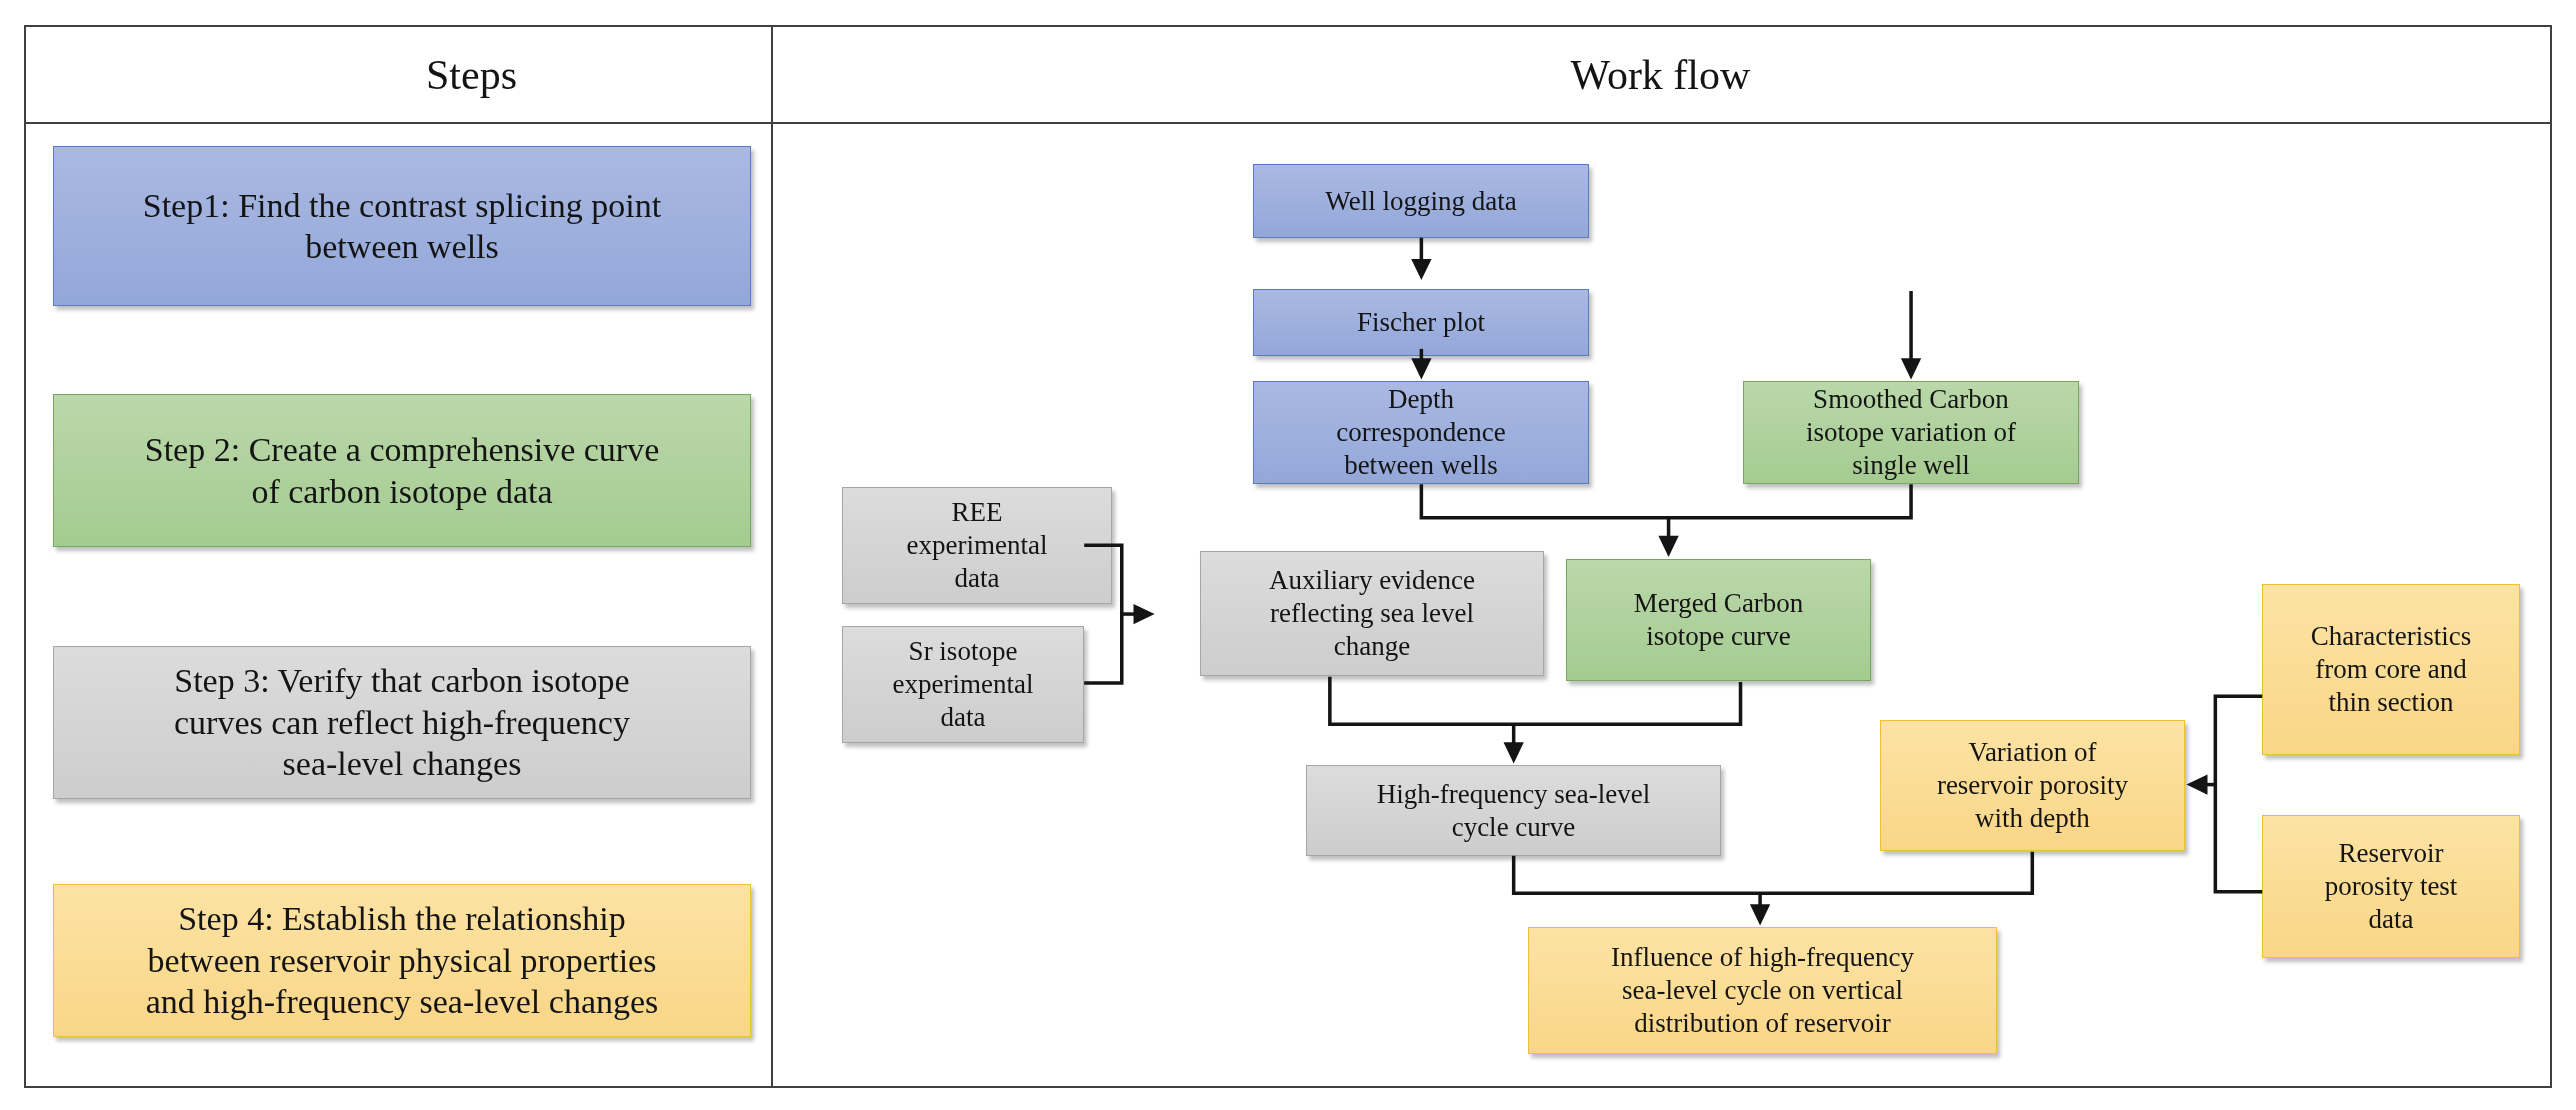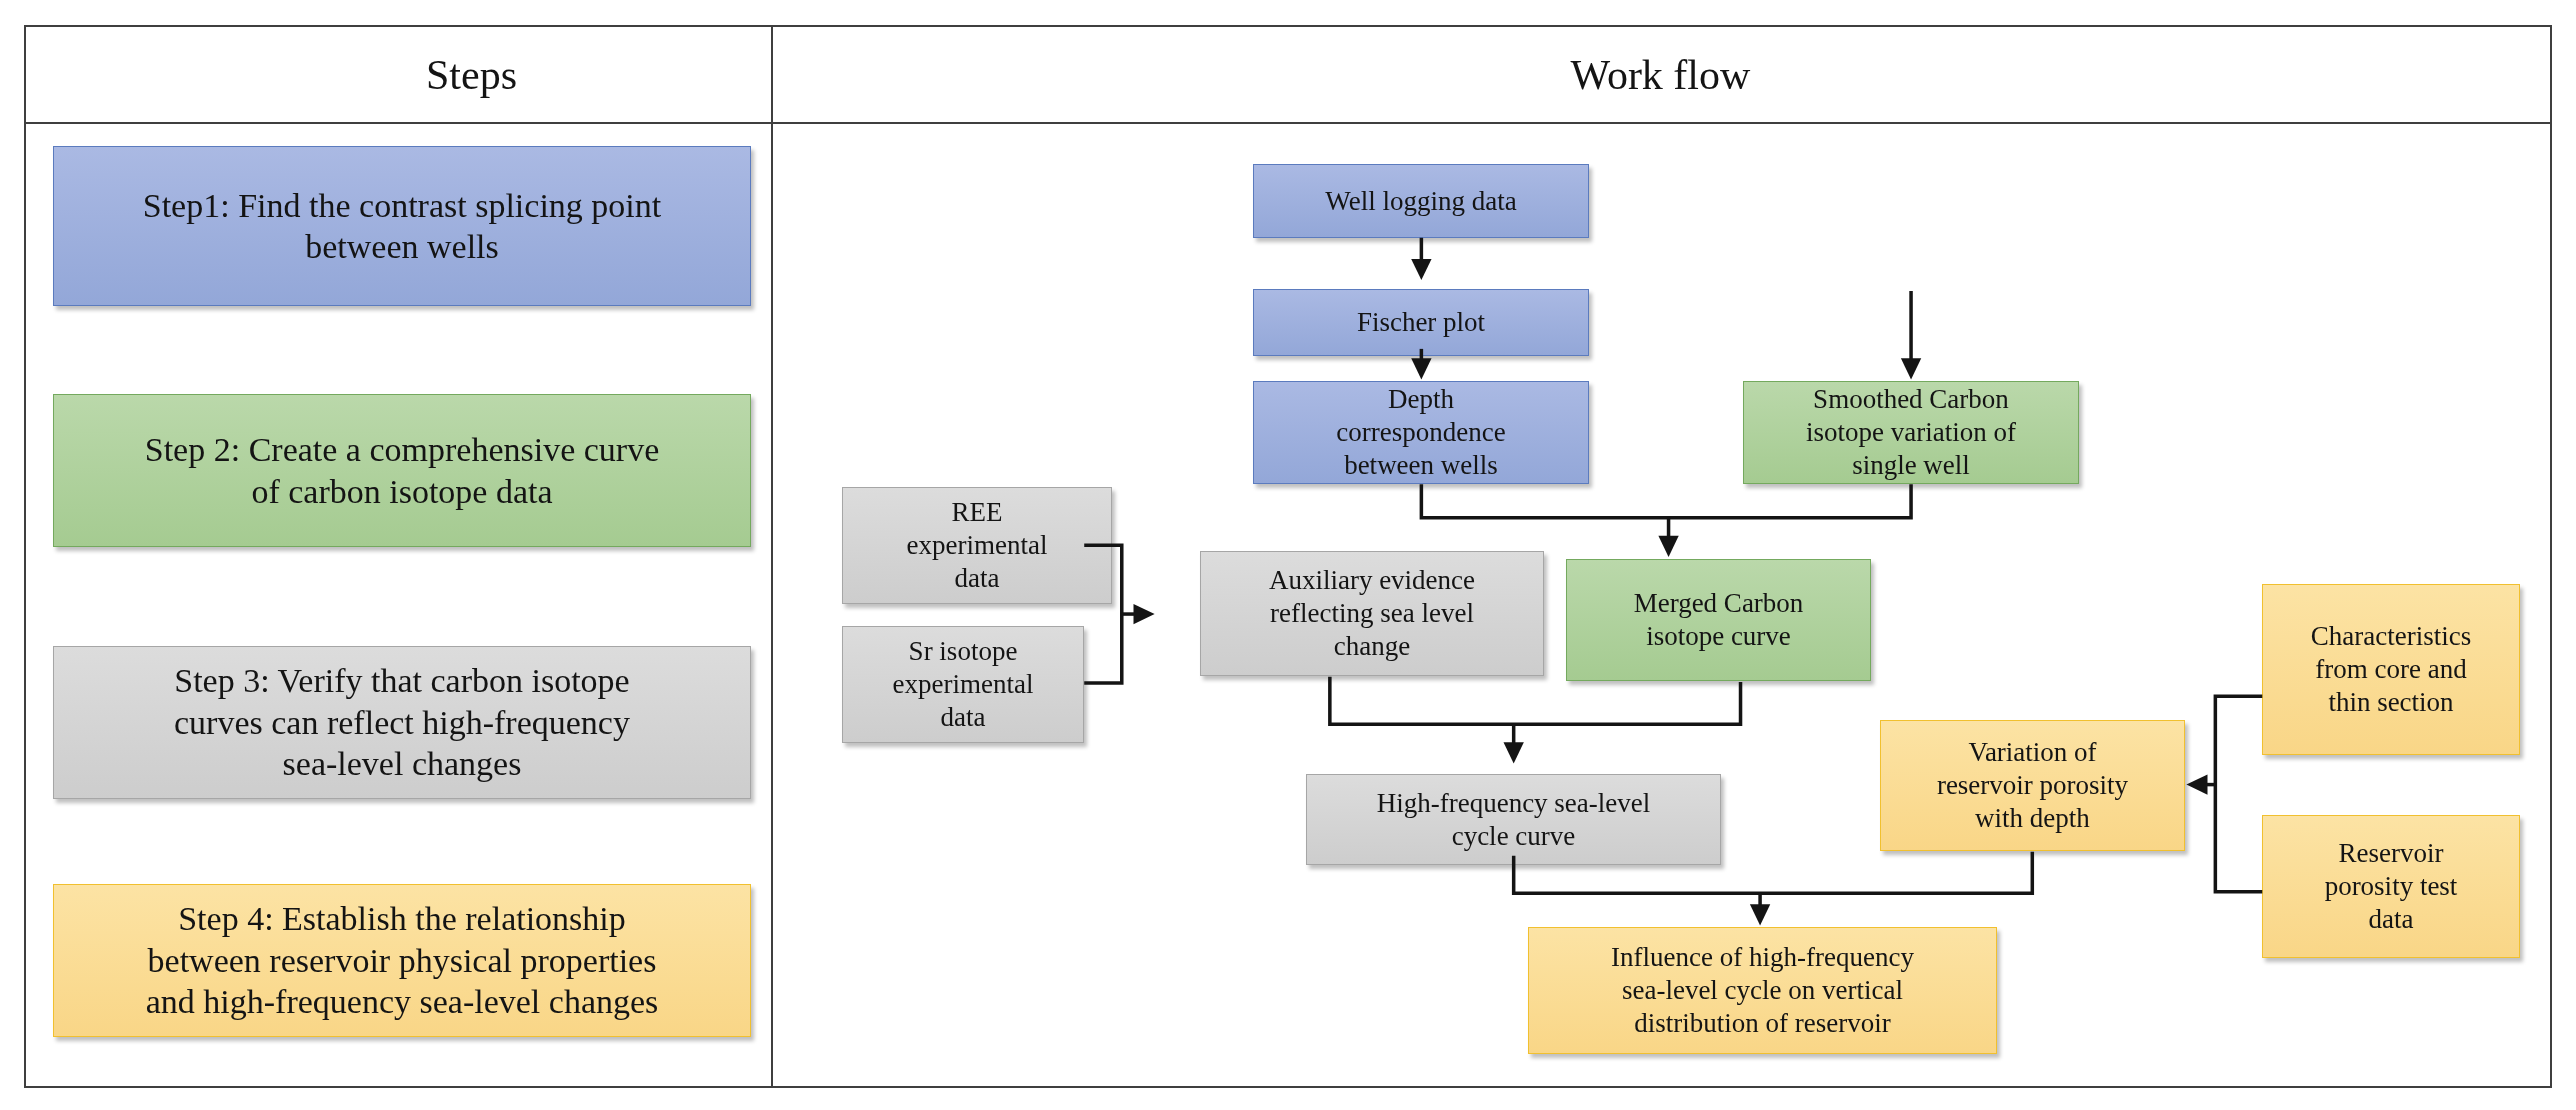--- a/index.html
+++ b/index.html
@@ -36,21 +36,21 @@
   
   #well-logging{left:1253px;top:164px;width:336px;height:74px;}
   #fischer{left:1253px;top:289px;width:336px;height:67px;}
   #depth{left:1253px;top:381px;width:336px;height:103px;}
   #carbon-oxygen{left:1743px;top:156px;width:336px;height:135px;}
   #smoothed{left:1743px;top:381px;width:336px;height:103px;}
   #ree{left:842px;top:487px;width:270px;height:117px;}
   #sr{left:842px;top:626px;width:242px;height:117px;}
   #auxiliary{left:1200px;top:551px;width:344px;height:125px;}
   #merged{left:1566px;top:559px;width:305px;height:122px;}
-  #high-frequency{left:1306px;top:765px;width:415px;height:91px;margin-top:9px;}
+  #high-frequency{left:1306px;top:765px;width:415px;height:91px;}
   #variation{left:1880px;top:720px;width:305px;height:131px;}
   #characteristics{left:2262px;top:584px;width:258px;height:171px;}
   #reservoir{left:2262px;top:815px;width:258px;height:143px;}
   #influence{left:1528px;top:927px;width:469px;height:127px;}
 
   svg.connectors{position:absolute;left:0;top:0;width:2576px;height:1110px;pointer-events:none;}
   svg.connectors path{fill:none;stroke:var(--line);stroke-width:4.5;}
   svg.connectors polygon{fill:var(--line);stroke:none;}
 </style>
 </head>

